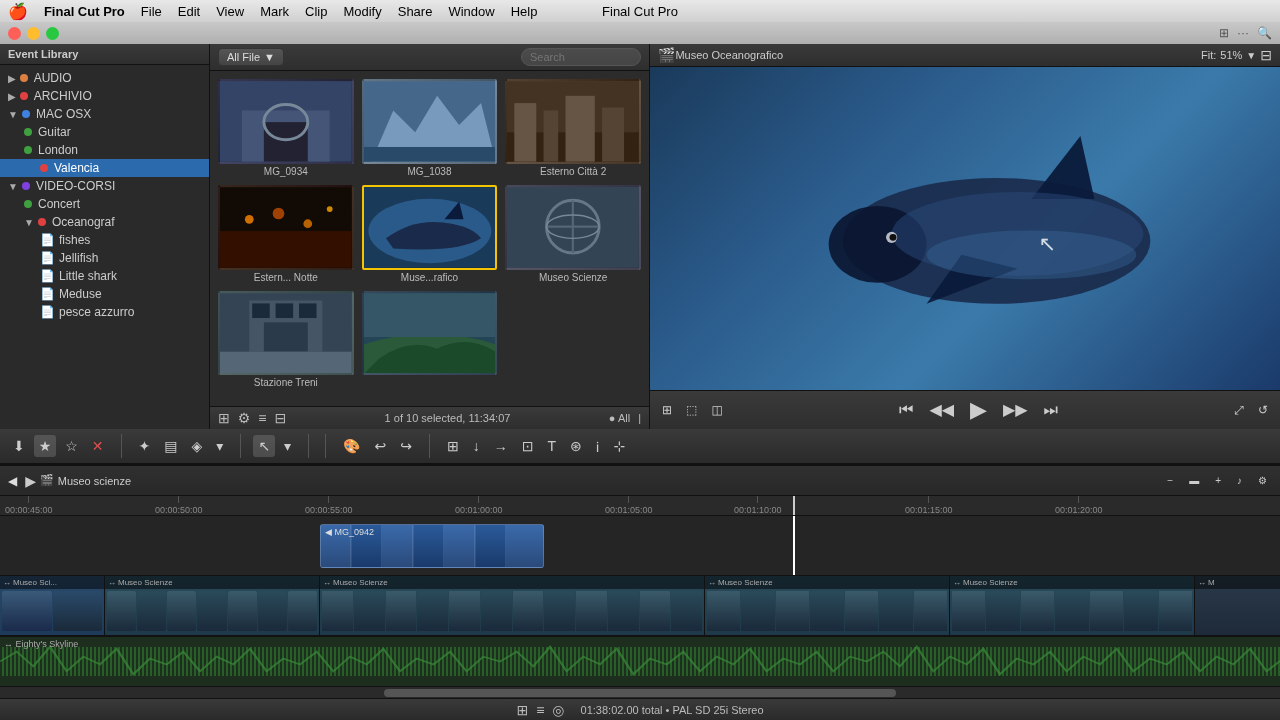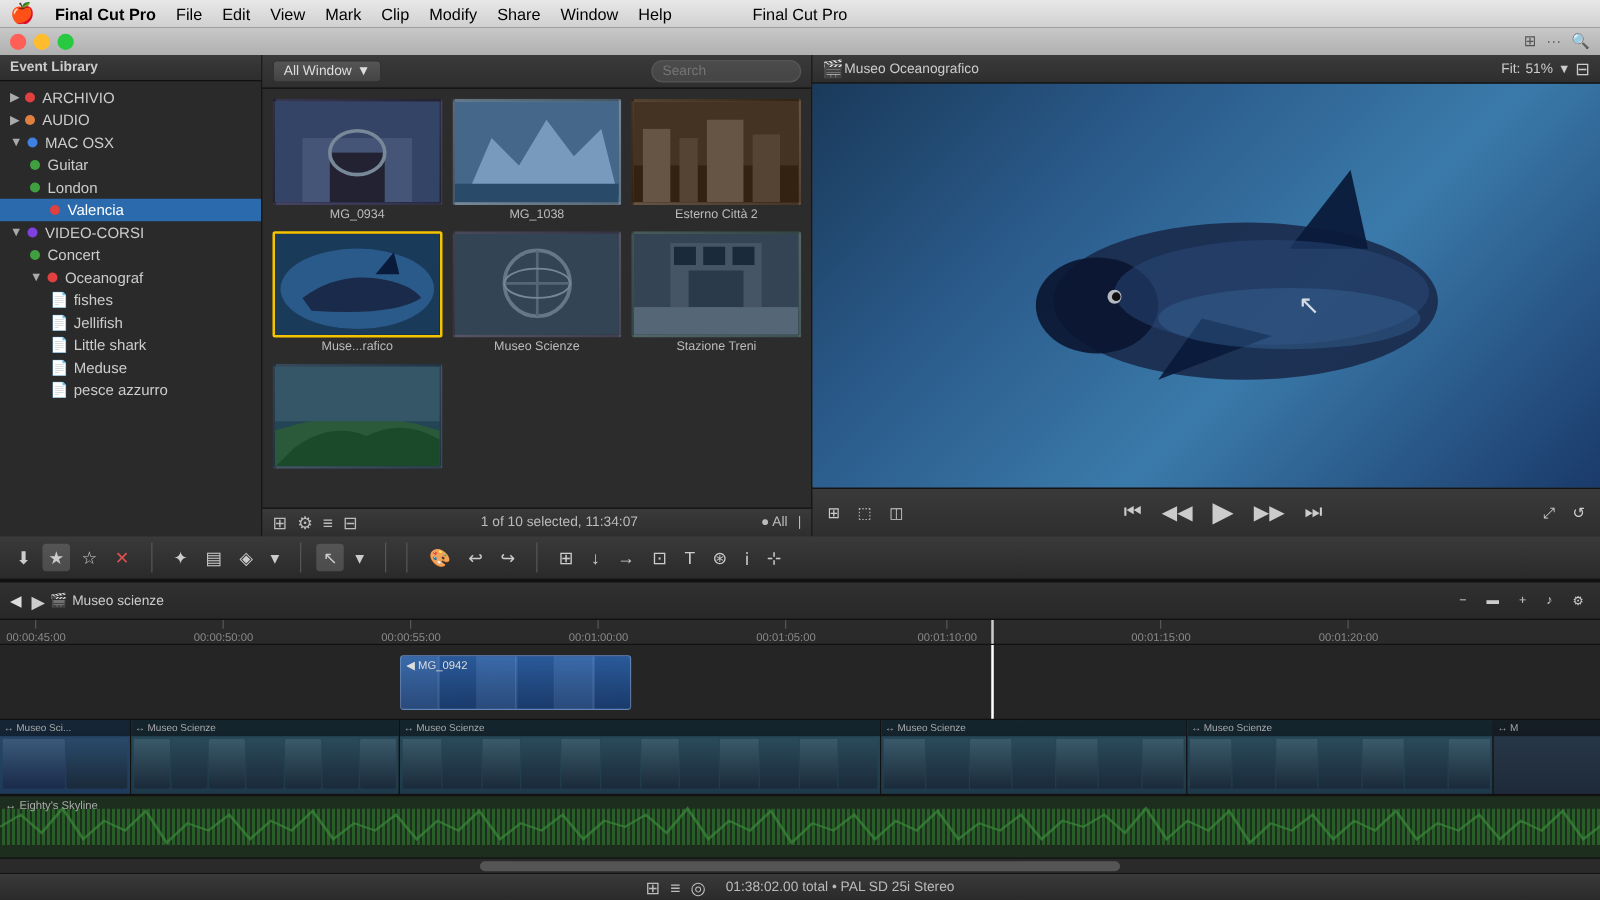--- a/index.html
+++ b/index.html
@@ -522,28 +522,28 @@
   <div id="top-section">
 
     <div id="event-library">
       <div id="event-library-header">
         <span>Event Library</span>
       </div>
       <div id="event-library-tree">
 
         <div class="tree-item">
           <span class="triangle triangle-right"></span>
+          <span class="tree-dot dot-orange"></span>
+          <span>AUDIO</span>
+        </div>
+
+        <div class="tree-item">
+          <span class="triangle triangle-right"></span>
           <span class="tree-dot dot-red"></span>
           <span>ARCHIVIO</span>
-        </div>
-
-        <div class="tree-item">
-          <span class="triangle triangle-right"></span>
-          <span class="tree-dot dot-orange"></span>
-          <span>AUDIO</span>
         </div>
 
         <div class="tree-item">
           <span class="triangle triangle-down"></span>
           <span class="tree-dot dot-blue"></span>
           <span>MAC OSX</span>
         </div>
         <div class="tree-item">
           <span class="indent1"></span>
           <span class="tree-dot dot-green"></span>
@@ -601,21 +601,21 @@
           <span class="indent2"></span>
           <span style="margin-right:4px;">📄</span>
           <span>pesce azzurro</span>
         </div>
       </div>
     </div>
 
     <div id="browser">
       <div id="browser-toolbar">
         <div class="all-clips">
-          <span>All Window</span>
+          <span>All File</span>
           <span>▼</span>
         </div>
         <input id="browser-search" class="browser-search" type="text" placeholder="Search" style="">
       </div>
       <div id="clip-grid">
 
         <div class="clip-item">
           <div class="clip-thumb thumb-arch">
             <svg width="100%" height="100%" viewBox="0 0 90 55">
               <rect fill="#334466" width="90" height="55"></rect>
@@ -642,20 +642,33 @@
             <svg width="100%" height="100%" viewBox="0 0 90 55">
               <rect fill="#443322" width="90" height="55"></rect>
               <rect fill="#332211" x="0" y="35" width="90" height="20"></rect>
               <rect fill="#665544" x="5" y="15" width="15" height="40"></rect>
               <rect fill="#554433" x="25" y="20" width="10" height="35"></rect>
               <rect fill="#665544" x="40" y="10" width="20" height="45"></rect>
               <rect fill="#554433" x="65" y="18" width="15" height="37"></rect>
             </svg>
           </div>
           <div class="clip-label">Esterno Città 2</div>
+        </div>
+        <div class="clip-item">
+          <div class="clip-thumb thumb-night">
+            <svg width="100%" height="100%" viewBox="0 0 90 55">
+              <rect fill="#110a05" width="90" height="55"></rect>
+              <rect fill="#330f00" x="0" y="30" width="90" height="25"></rect>
+              <circle fill="#ff8800" cx="20" cy="22" r="3" opacity="0.8"></circle>
+              <circle fill="#ff6600" cx="40" cy="18" r="4" opacity="0.6"></circle>
+              <circle fill="#ff8800" cx="60" cy="25" r="3" opacity="0.7"></circle>
+              <circle fill="#ffaa00" cx="75" cy="15" r="2" opacity="0.8"></circle>
+            </svg>
+          </div>
+          <div class="clip-label">Estern... Notte</div>
         </div>
         <div class="clip-item selected">
           <div class="clip-thumb thumb-shark" style="border:2px solid #f5c400;">
             <svg width="100%" height="100%" viewBox="0 0 90 55">
               <rect fill="#1a3a5a" width="90" height="55"></rect>
               <ellipse fill="#2a5a8a" cx="45" cy="30" rx="42" ry="22"></ellipse>
               <path fill="#1a2a4a" d="M15,35 Q35,20 60,25 Q75,28 80,35 Q65,45 20,42 Z"></path>
               <path fill="#0a1a3a" d="M55,22 L65,10 L68,22 Z"></path>
             </svg>
           </div>
@@ -867,21 +880,21 @@
             <div class="ruler-line"></div>
             <span>00:01:20:00</span>
           </div>
 
         <div style="position:absolute;left:793px;top:0;width:2px;height:100%;background:#ccc;z-index:10;"></div>
       </div>
 
       <div id="timeline-tracks">
 
         <div class="timeline-track" style="height:60px;background:#252525;">
-          <div class="track-clip clip-blue" style="left:320px;width:185px;top:8px;height:44px;">
+          <div class="track-clip clip-blue" style="left:320px;width:224px;top:8px;height:44px;">
             <div class="clip-header-label">◀ MG_0942</div>
             <div class="clip-film-strip">
               <div class="film-frame" style="background:linear-gradient(to bottom, #3a6aaa, #2a4a7a);"></div>
               <div class="film-frame" style="background:linear-gradient(to bottom, #2a5a9a, #1a3a6a);"></div>
               <div class="film-frame" style="background:linear-gradient(to bottom, #3a6aaa, #2a4a7a);"></div>
               <div class="film-frame" style="background:linear-gradient(to bottom, #2a5a9a, #1a3a6a);"></div>
               <div class="film-frame" style="background:linear-gradient(to bottom, #3a6aaa, #2a4a7a);"></div>
               <div class="film-frame" style="background:linear-gradient(to bottom, #2a5a9a, #1a3a6a);"></div>
             </div>
           </div>

